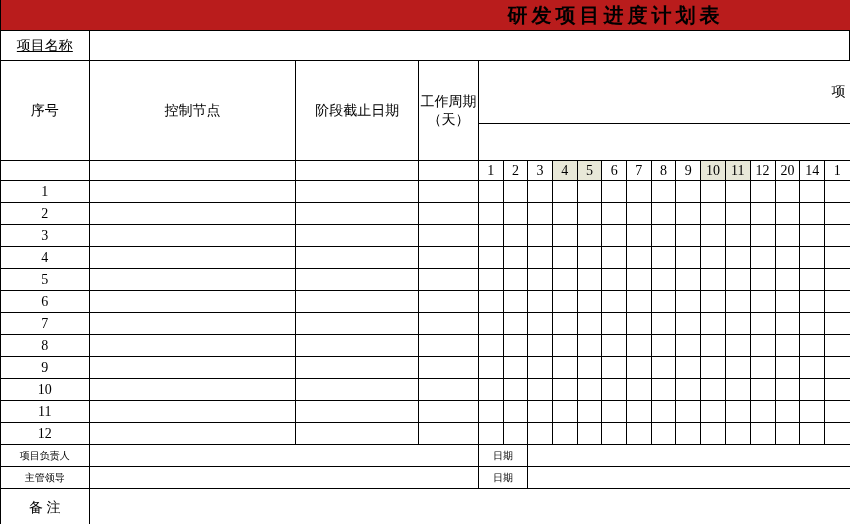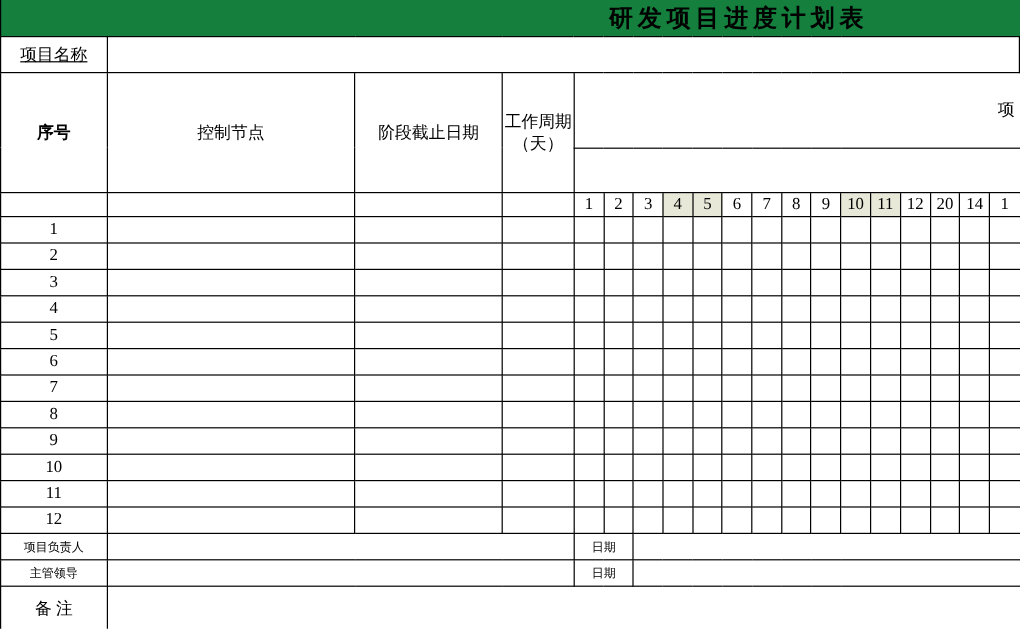--- a/index.html
+++ b/index.html
@@ -4,21 +4,21 @@
   <style>
     * { box-sizing: border-box; margin: 0; padding: 0; }
     body {
       font-family: "SimSun", "宋体", serif;
       background: #fff;
       width: 850px;
       height: 524px;
       overflow: hidden;
     }
     .title-bar {
-      background: #15803d;
+      background: #b91c1c;
       height: 30px;
       display: flex;
       align-items: center;
       justify-content: center;
       font-size: 20px;
       font-weight: bold;
       letter-spacing: 4px;
       border-left: 1px solid #000;
       padding-left: 380px;
     }
@@ -53,21 +53,21 @@
 
 <table>
 
   <tbody>
       <tr class="row-project-name">
     <td class="col-seq">项目名称</td>
     <td colspan="18"></td>
   </tr>
 
   <tr class="header-row">
-    <td class="col-seq" rowspan="2" style="height:100px;font-weight:bold;">序号</td>
+    <td class="col-seq" rowspan="2" style="height:100px;">序号</td>
     <td class="col-node" rowspan="2">控制节点</td>
     <td class="col-deadline" rowspan="2">阶段截止日期</td>
     <td class="col-cycle" rowspan="2">工作周期（天）</td>
     <td colspan="15" style="height:50px; text-align:right; padding-right:4px; border-right:none;">项</td>
   </tr>
   <tr class="header-row">
     <td colspan="15" style="height:30px; border-right:none;"></td>
   </tr>
   <tr class="header-row">
     <td class="col-seq" style="height:20px;"></td>

